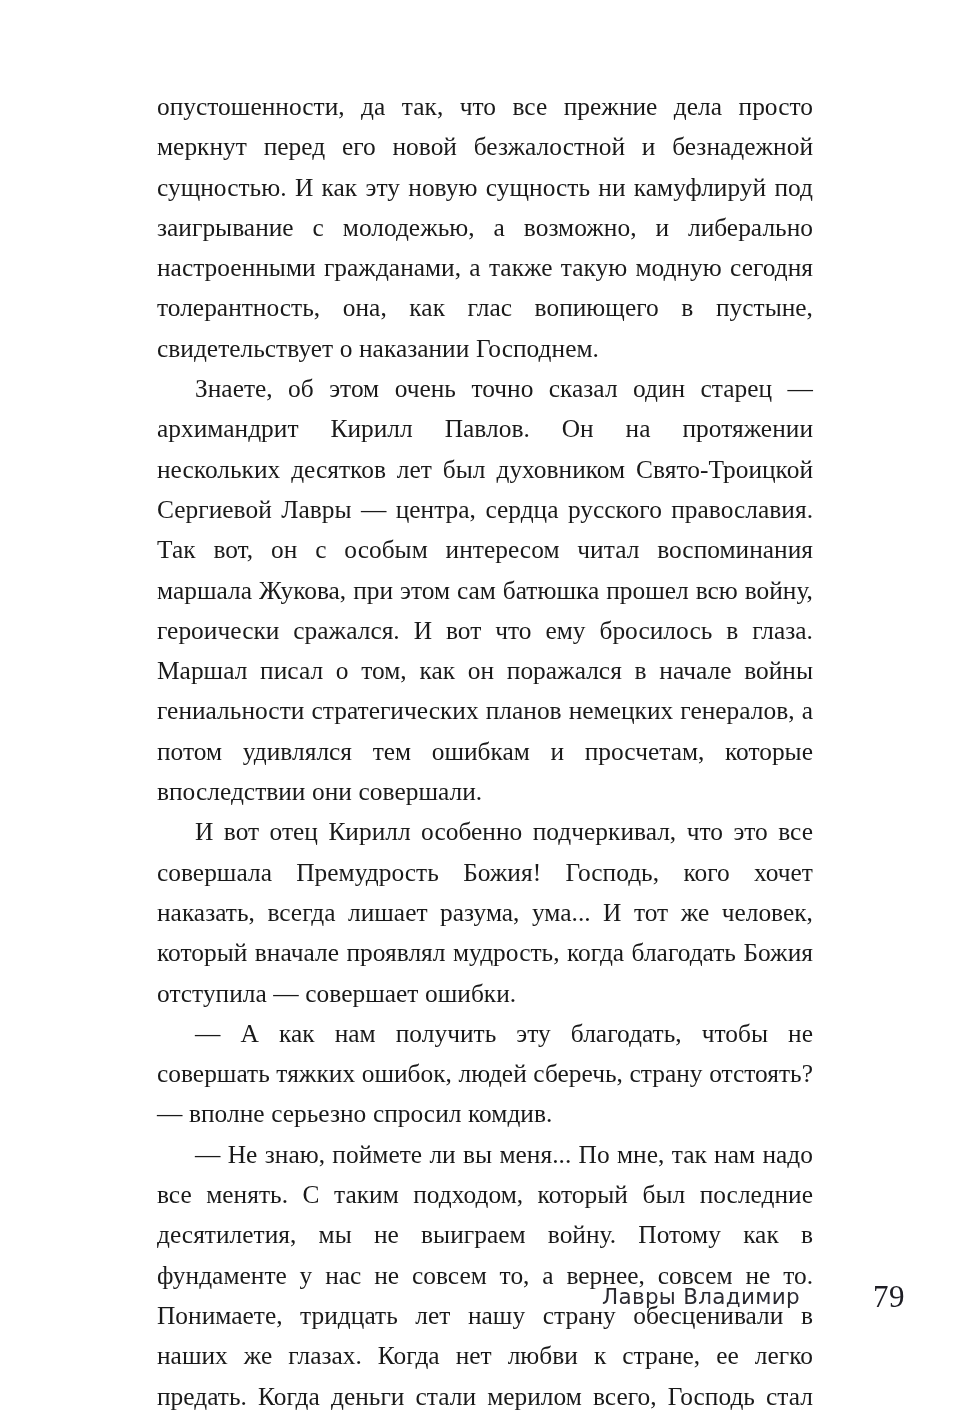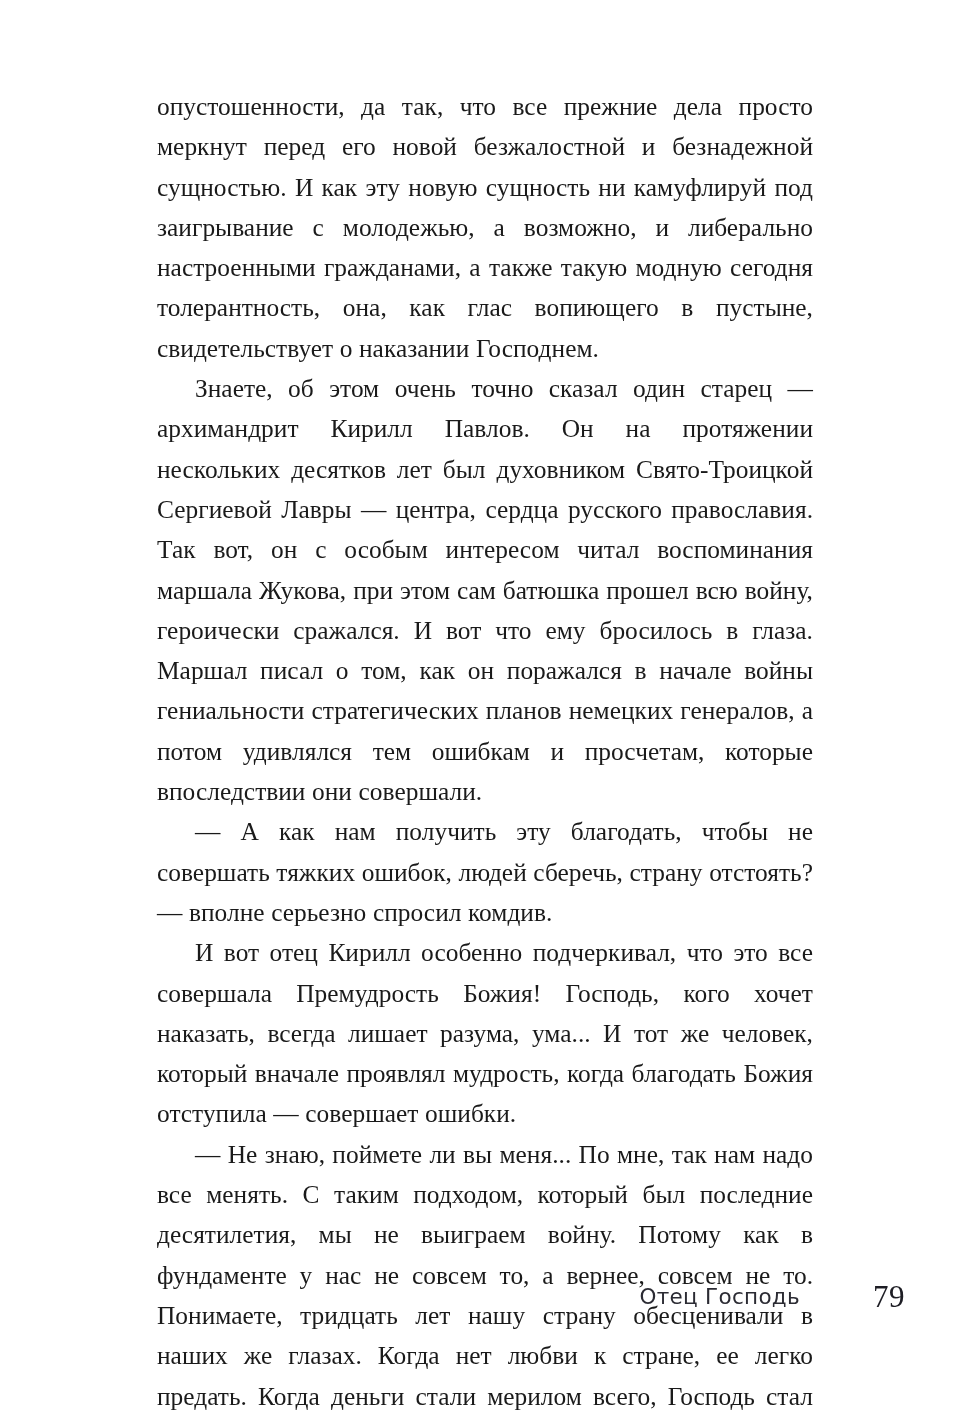--- a/index.html
+++ b/index.html
@@ -95,26 +95,26 @@
 <body>
 
 <div class="page">
 
   <div class="text-block">
 
     <p class="para first ragged-last">опустошенности, да так, что все прежние дела просто меркнут перед его новой безжалостной и безнадежной сущностью. И как эту новую сущность ни камуфлируй под заигрывание с молодежью, а возможно, и либерально настроенными гражданами, а также такую модную сегодня толерантность, она, как глас вопиющего в пустыне, свидетельствует о наказании Господнем.</p>
 
     <p class="para ragged-last">Знаете, об этом очень точно сказал один старец — архимандрит Кирилл Павлов. Он на протяжении нескольких десятков лет был духовником Свято-Троицкой Сергиевой Лавры — центра, сердца русского православия. Так вот, он с особым интересом читал воспоминания маршала Жукова, при этом сам батюшка прошел всю войну, героически сражался. И вот что ему бросилось в глаза. Маршал писал о том, как он поражался в начале войны гениальности стратегических планов немецких генералов, а потом удивлялся тем ошибкам и просчетам, которые впоследствии они совершали.</p>
 
+    <p class="para ragged-last">И вот отец Кирилл особенно подчеркивал, что это все совершала Премудрость Божия! Господь, кого хочет наказать, всегда лишает разума, ума... И тот же человек, который вначале проявлял мудрость, когда благодать Божия отступила — совершает ошибки.</p>
+
     <p class="para ragged-last">— А как нам получить эту благодать, чтобы не совершать тяжких ошибок, людей сберечь, страну отстоять? — вполне серьезно спросил комдив.</p>
-
-    <p class="para ragged-last">И вот отец Кирилл особенно подчеркивал, что это все совершала Премудрость Божия! Господь, кого хочет наказать, всегда лишает разума, ума... И тот же человек, который вначале проявлял мудрость, когда благодать Божия отступила — совершает ошибки.</p>
 
     <p class="para ragged-last">— Не знаю, поймете ли вы меня... По мне, так нам надо все менять. С таким подходом, который был последние десятилетия, мы не выиграем войну. Потому как в фундаменте у нас не совсем то, а вернее, совсем не то. Понимаете, тридцать лет нашу страну обесценивали в наших же глазах. Когда нет любви к стране, ее легко предать. Когда деньги стали мерилом всего, Господь стал постепенно отбирать у нас все то, что с таким трудом отвоевали</p>
 
   </div>
 
   <div class="footer">
-    <div class="running-head">Отец Господь</div>
+    <div class="running-head">Лавры Владимир</div>
     <div class="page-number">79</div>
   </div>
 
 </div>
 
 </body></html>

